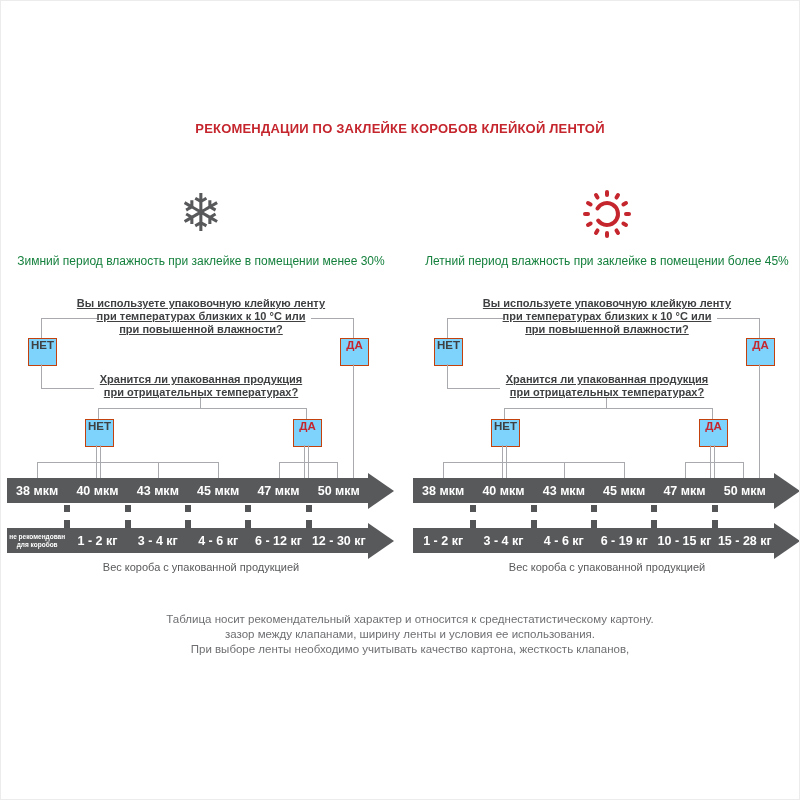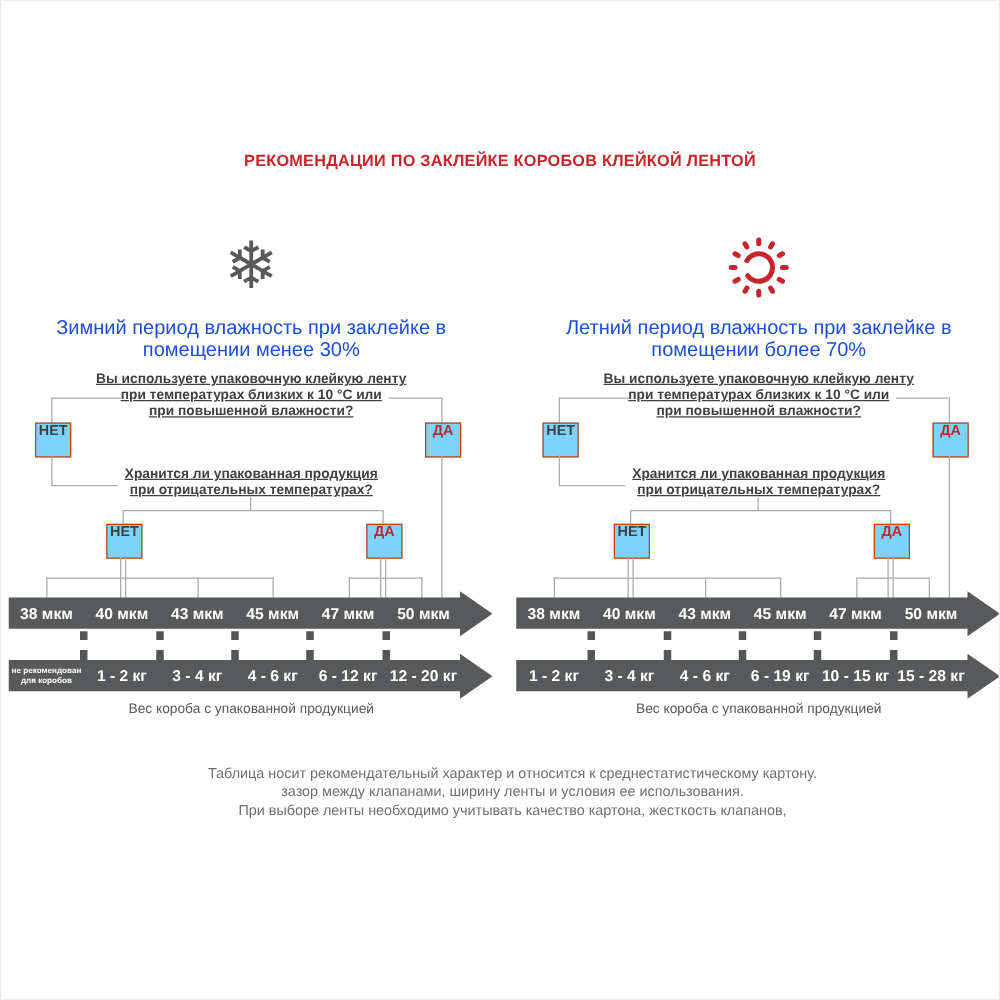--- a/index.html
+++ b/index.html
@@ -13,21 +13,21 @@
     position:absolute;top:120px;left:0;width:100%;text-align:center;
     font-size:13px;font-weight:bold;color:#c5262e;letter-spacing:.2px;margin:0;
   }
   .col{position:absolute;top:0;width:388px;height:800px;}
   .col.winter{left:6px;}
   .col.summer{left:412px;}
   .icon-wrap{position:absolute;top:182px;left:0;width:100%;height:60px;text-align:center;}
   .snowflake{font-size:52px;line-height:60px;color:#58595b;}
   .subtitle{
     position:absolute;top:253px;left:0;width:100%;text-align:center;
-    font-size:16px;color:#1d4ed8;margin:0;
+    font-size:12px;color:#15803d;margin:0;
   }
   .qtext{position:absolute;left:0;width:100%;text-align:center;font-size:11px;font-weight:bold;color:#3f4042;}
   .qtext div{line-height:13px;text-decoration:underline;}
   .q1{top:296px;}
   .q2{top:372px;}
   .ln{position:absolute;background:#a8aaad;}
   .decision{
     position:absolute;width:27px;height:26px;background:#7dd3fc;border:1px solid #c2410c;
     display:flex;align-items:flex-start;justify-content:center;
     font-size:11.5px;font-weight:bold;
@@ -173,21 +173,21 @@
         <div class="seg">
             <span>3 - 4 кг</span>
           </div>
         <div class="seg">
             <span>4 - 6 кг</span>
           </div>
         <div class="seg">
             <span>6 - 12 кг</span>
           </div>
         <div class="seg">
-            <span>12 - 20 кг</span>
+            <span>12 - 30 кг</span>
           </div>
       </div>
       <div class="axis-head"></div>
     </div>
 
     <p class="caption">Вес короба с упакованной продукцией</p>
   </section>
 
   <section class="col summer">
     <div class="icon-wrap">
@@ -202,21 +202,21 @@
           <line x1="41" y1="50" x2="39.5" y2="47.4"></line>
           <line x1="30" y1="53" x2="30" y2="50"></line>
           <line x1="19" y1="50" x2="20.5" y2="47.4"></line>
           <line x1="11" y1="42" x2="13.6" y2="40.5"></line>
           <line x1="8" y1="31" x2="11" y2="31"></line>
           <line x1="11" y1="20" x2="13.6" y2="21.5"></line>
           <line x1="19" y1="12" x2="20.5" y2="14.6"></line>
         </g>
       </svg>
     </div>
-    <p class="subtitle">Летний период влажность при заклейке в помещении более 70%</p>
+    <p class="subtitle">Летний период влажность при заклейке в помещении более 45%</p>
 
     <div class="qtext q1">
       <div>Вы используете упаковочную клейкую ленту</div>
       <div>при температурах близких к 10 °С или</div>
       <div>при повышенной влажности?</div>
     </div>
 
     <div class="ln" style="left:34px;top:317px;width:56px;height:1px;"></div>
     <div class="ln" style="left:34px;top:317px;width:1px;height:20px;"></div>
     <div class="ln" style="left:304px;top:317px;width:42px;height:1px;"></div>

